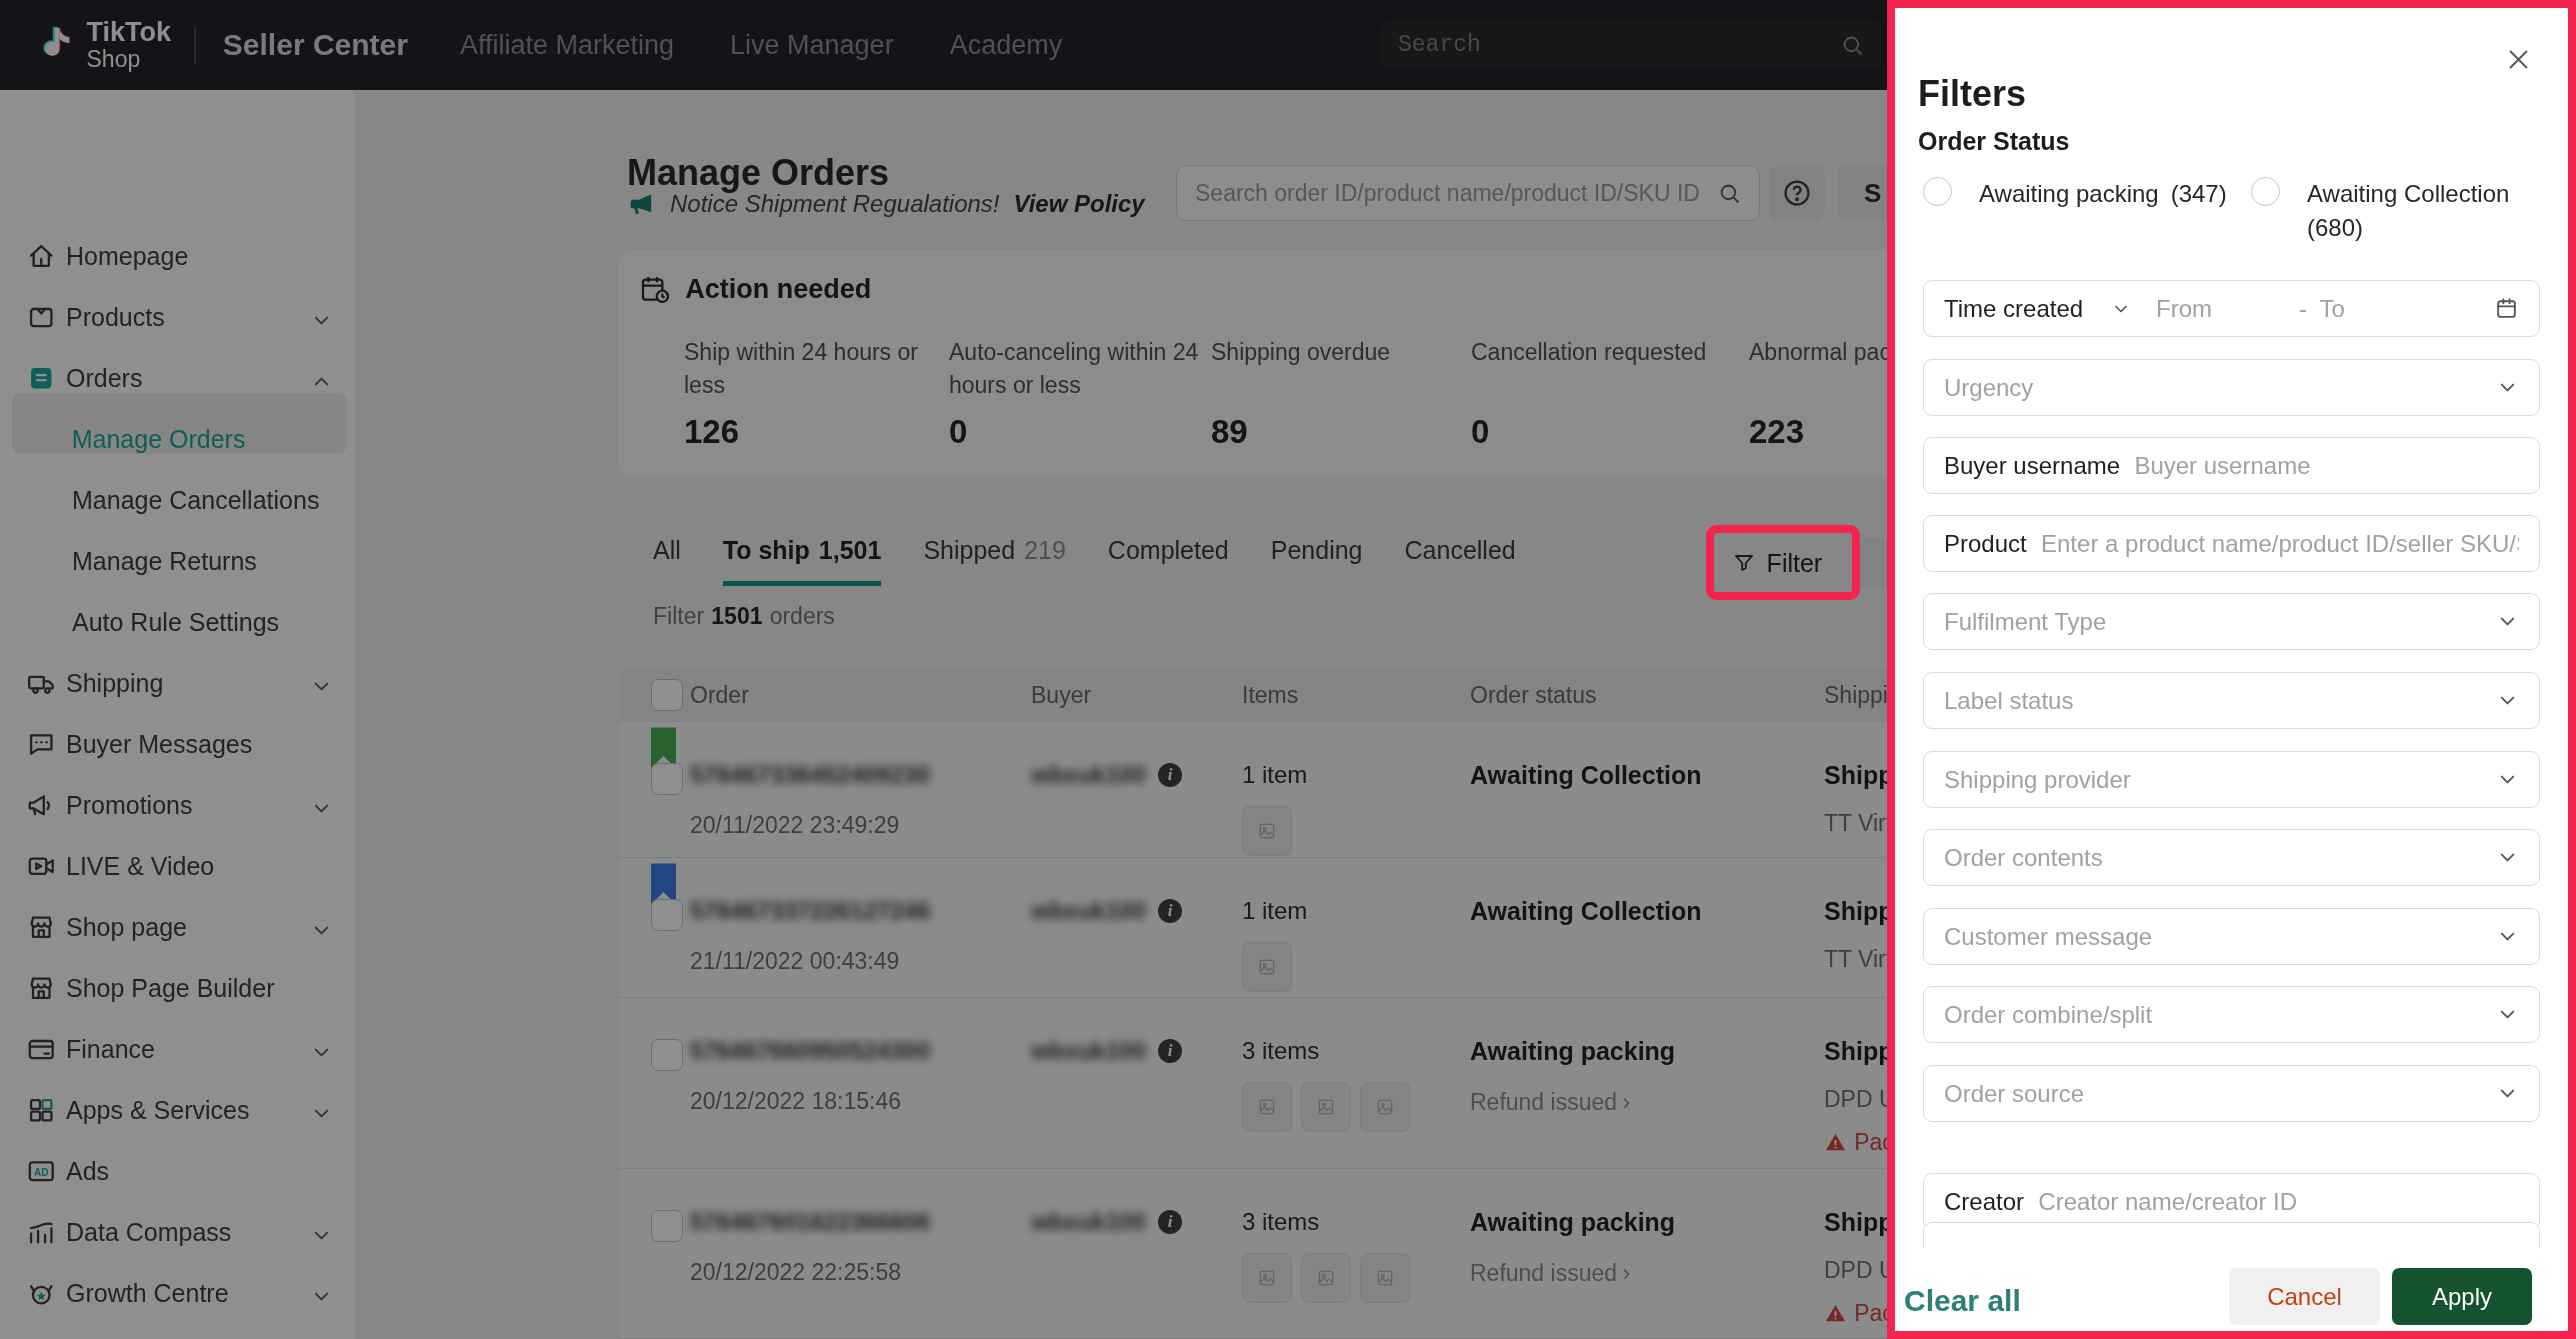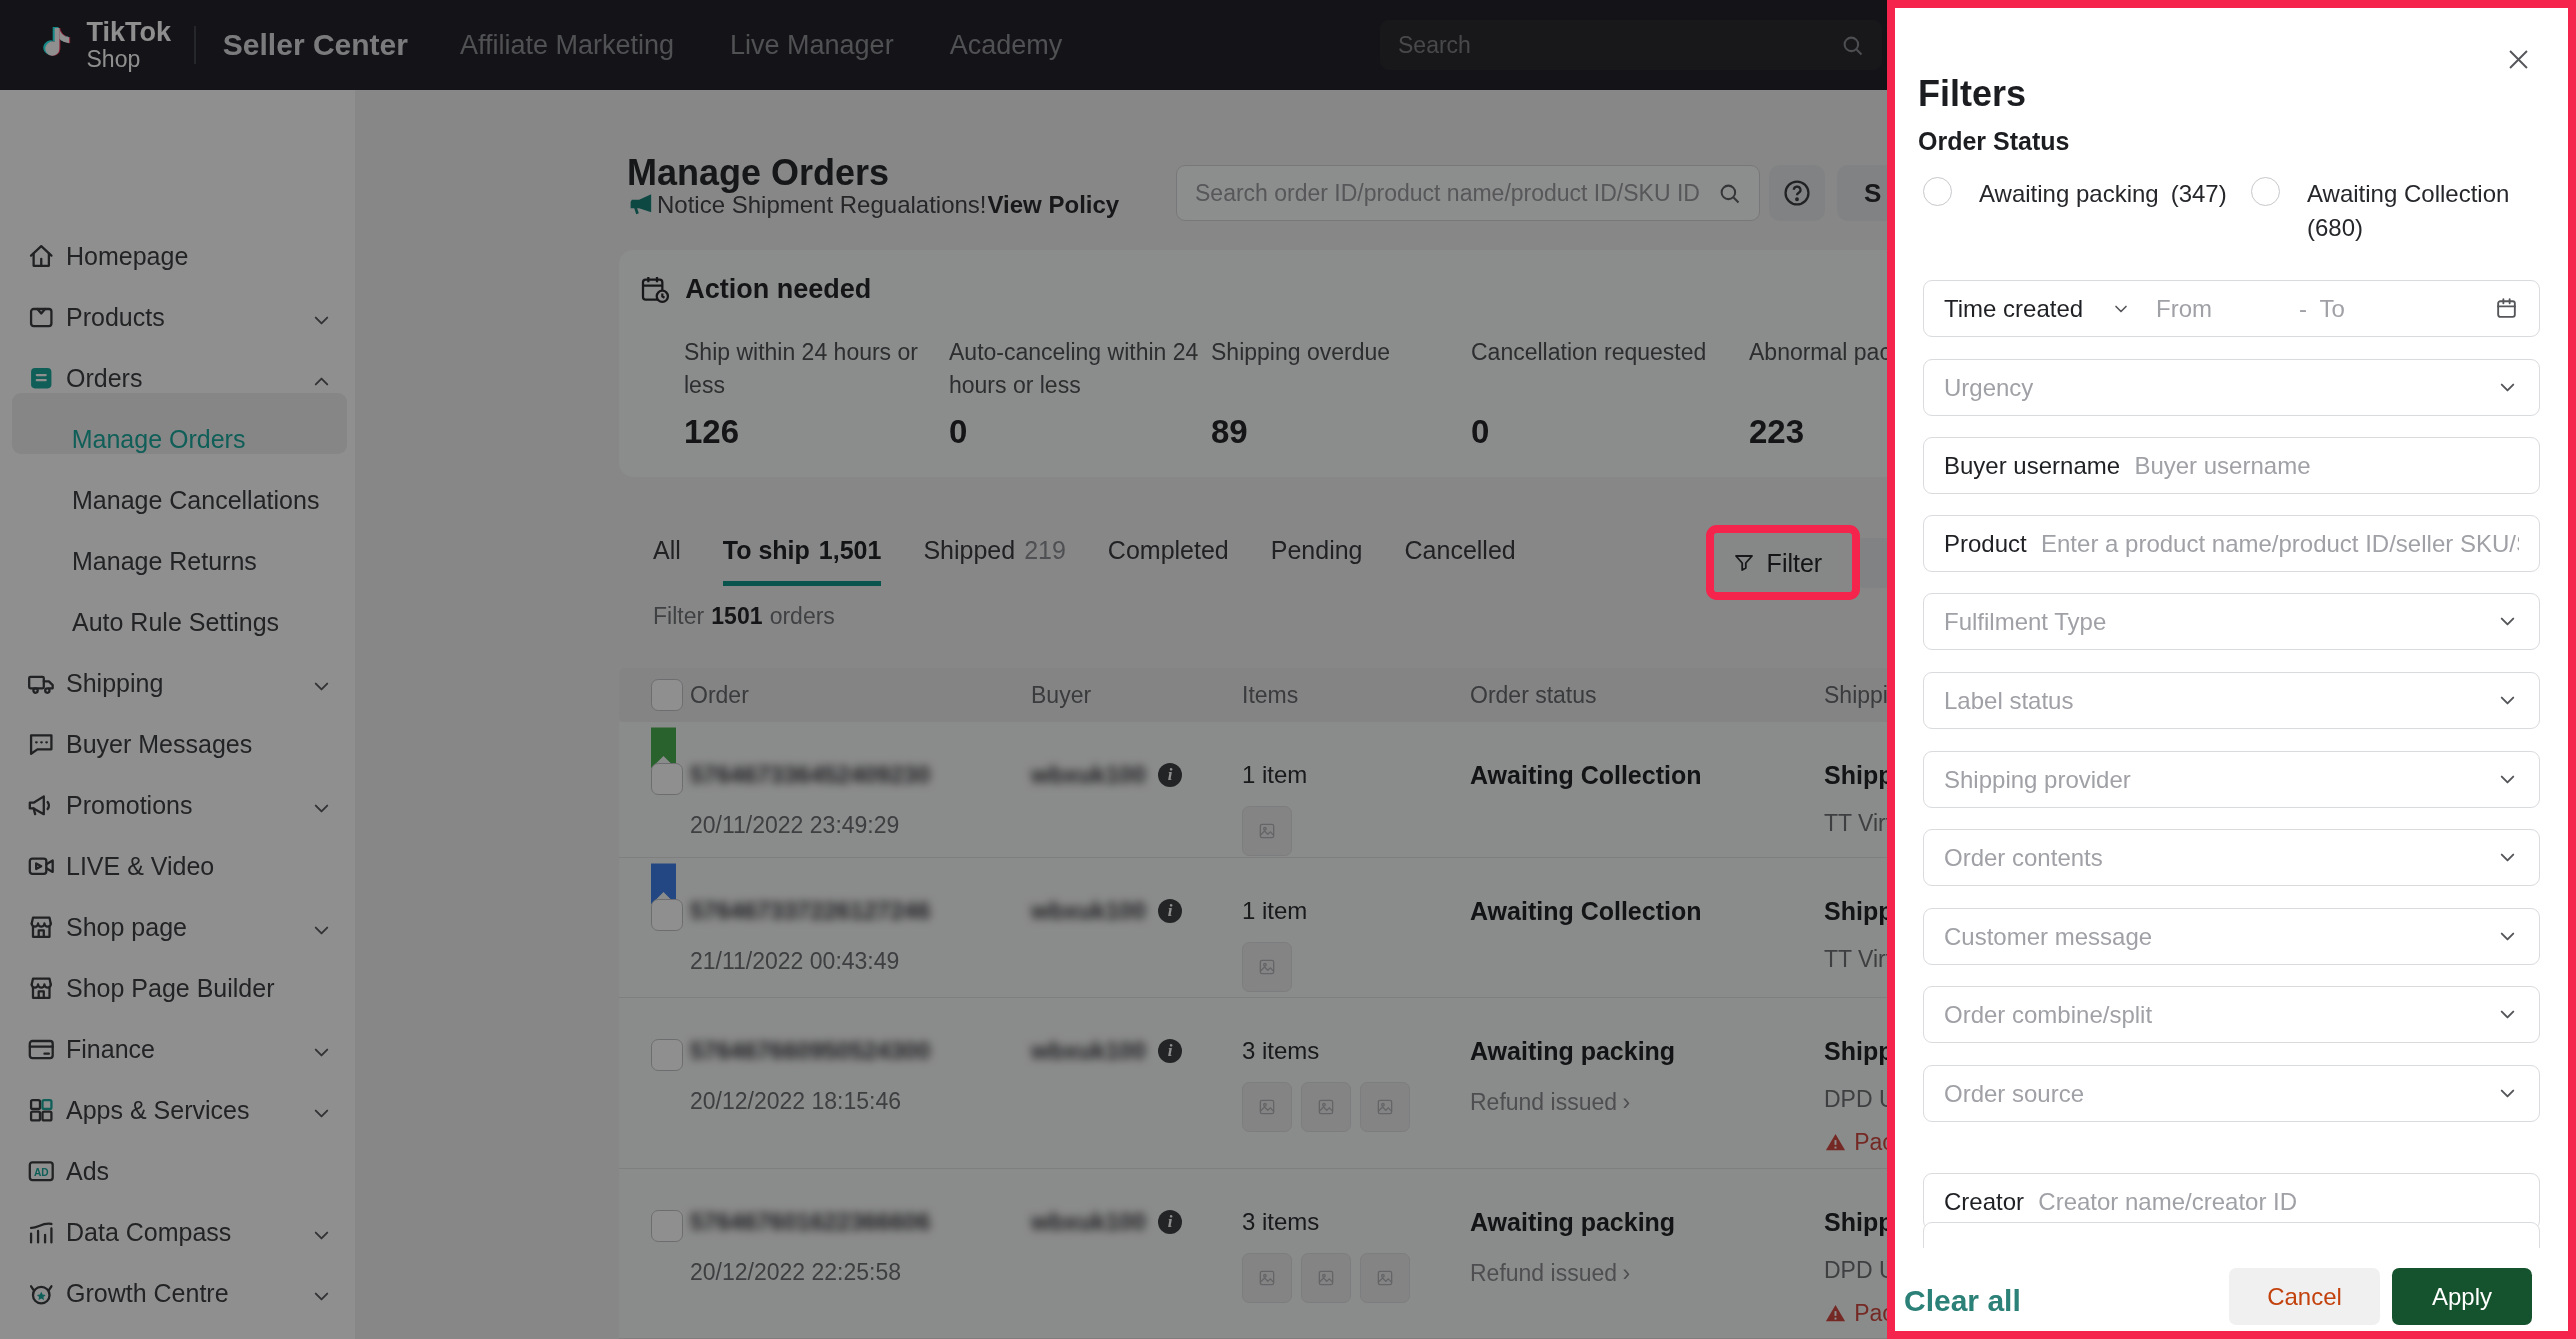--- a/index.html
+++ b/index.html
@@ -13,41 +13,41 @@
   .logo-note{width:47px;height:47px;filter:drop-shadow(1.8px 0.9px 0 #fe2c55) drop-shadow(-1.8px -0.9px 0 #25f4ee);}
   .logo-text{margin-left:9px;line-height:1;}
   .logo-text .l1{font-size:27px;font-weight:bold;color:#fff;}
   .logo-text .l2{font-size:23px;color:#fff;margin-top:1.8px;}
   .nav-div{width:1.8px;height:38px;background:#45464d;margin:0 27px 0 23px;}
   .nav-brand{font-size:30px;font-weight:bold;color:#dcdce0;margin-right:52px;}
   .nav-link{font-size:27px;color:#8f9095;margin-right:56px;}
   .nav-search{position:absolute;left:1380px;top:20px;width:502px;height:50px;border-radius:9px;
               background:#2b2c31;display:flex;align-items:center;padding:0 16px;}
   .nav-search input{flex:1;background:transparent;border:none;outline:none;
-                    font-size:23px;color:#cfd0d3;font-family:Liberation Sans, sans-serif;}
+                    font-size:23px;color:#cfd0d3;font-family:Liberation Mono, monospace;}
   .nav-search input::placeholder{color:#808186;}
   .nav-search .icn{width:27px;height:27px;color:#8a8b90;flex:0 0 auto;}
 
   
   .sidebar{position:absolute;left:0;top:90px;width:355px;height:1249px;background:#fff;
            padding-top:120px;}
   .side-item,.side-child{position:relative;height:61px;display:flex;align-items:flex-end;
            font-size:25px;color:#3e3f43;cursor:pointer;}
   .side-item .sicon{position:absolute;left:26px;width:30.5px;height:30.5px;color:#3c3d41;}
   .side-item .slabel{margin-left:66px;}
   .side-child .slabel{margin-left:72px;}
   .side-item .chev{position:absolute;left:310px;width:23px;height:23px;color:#5b5c61;}
   .side-item .chev.up{transform:rotate(180deg);}
   .side-child.selected{margin:0 5.4px 0 11.7px;width:335px;background:#efefef;border-radius:9px;}
   .side-child.selected .slabel{color:#1ba99e;margin-left:60px;}
 
   
   .main{position:absolute;left:355px;top:90px;width:2221px;height:1249px;background:#f0f1f2;}
   .page-title{position:absolute;left:272px;top:38px;font-size:36px;font-weight:bold;color:#28292c;}
-  .notice-row{position:absolute;left:272px;top:100px;display:flex;align-items:flex-end;gap:1px;}
+  .notice-row{position:absolute;left:272px;top:100px;display:flex;align-items:flex-start;gap:14px;font-style:italic;}
   .notice-row .micon{width:29px;height:29px;}
   .notice-text{font-size:24px;color:#44454a;}
   .notice-link{font-size:24px;font-weight:bold;color:#2b2c2f;cursor:pointer;}
   .main-search{position:absolute;left:821px;top:75px;width:584px;height:56px;border:1.8px solid #d6d7da;
                border-radius:9px;background:#fafbfb;display:flex;align-items:center;padding:0 16px;}
   .main-search input{flex:1;min-width:0;border:none;outline:none;background:transparent;
                      font-size:23px;color:#6e6f74;font-family:inherit;white-space:nowrap;overflow:hidden;}
   .main-search input::placeholder{color:#9b9ca1;}
   .main-search .icn{width:27px;height:27px;color:#5f6065;flex:0 0 auto;}
   .help-btn{position:absolute;left:1414px;top:75px;width:56px;height:56px;border-radius:10.8px;

